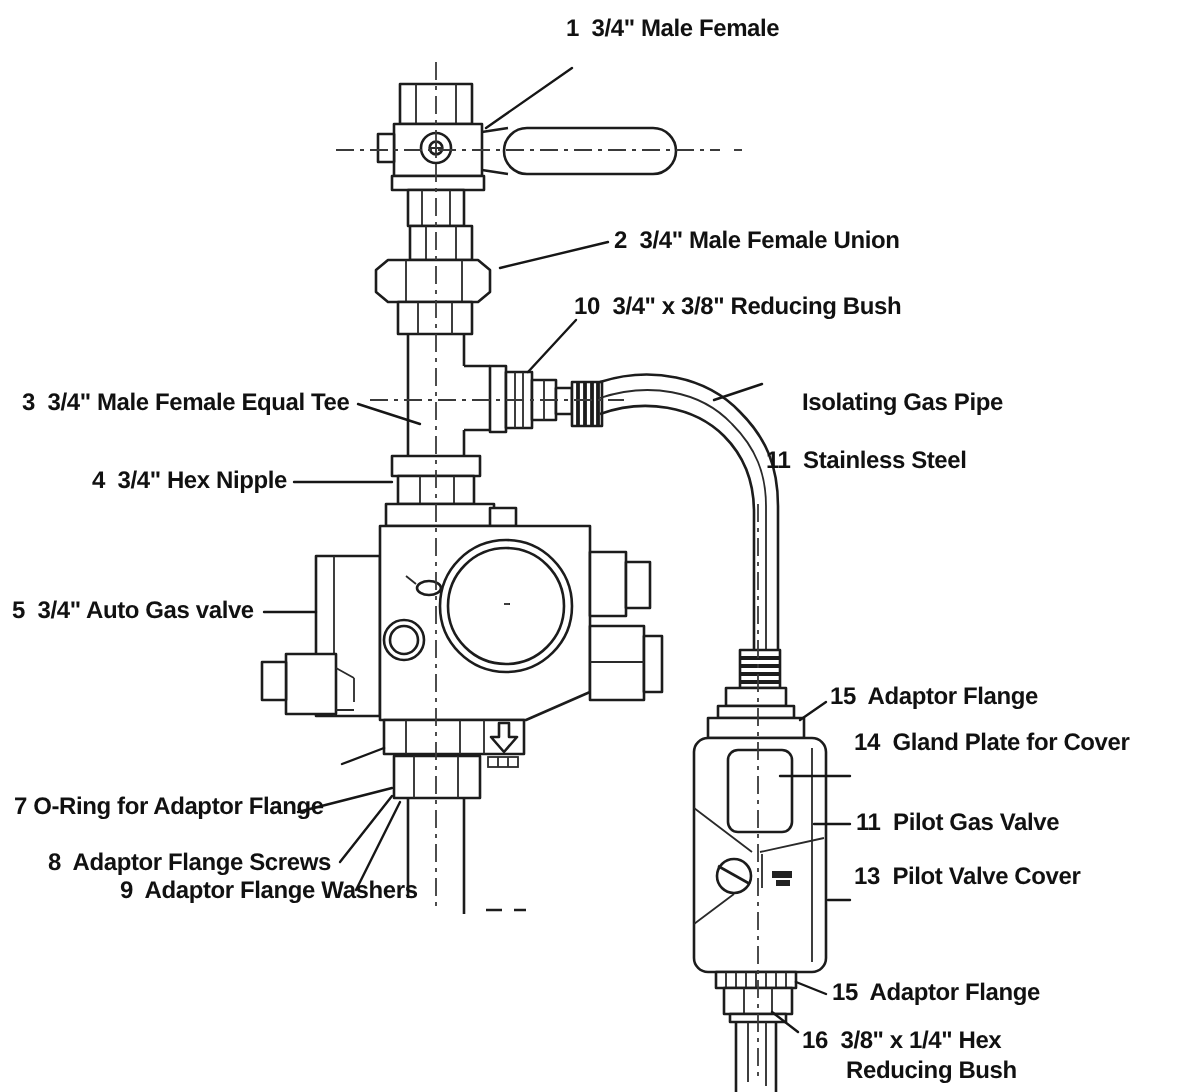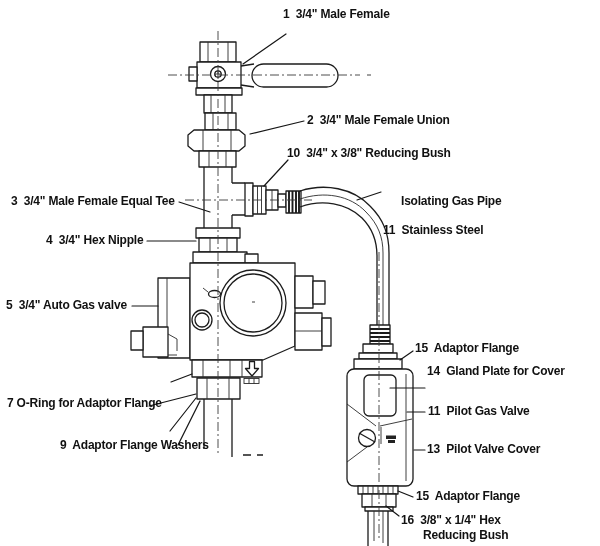--- a/index.html
+++ b/index.html
@@ -177,21 +177,22 @@
 
   <div class="lbl" style="left:283px; top:7px;">1  3/4" Male Female</div>
   <div class="lbl" style="left:307px; top:113px;">2  3/4" Male Female Union</div>
   <div class="lbl" style="left:287px; top:146px;">10  3/4" x 3/8" Reducing Bush</div>
   <div class="lbl" style="left:383px; top:180px;margin-top:43px;">11  Stainless Steel</div>
   <div class="lbl" style="left:401px; top:194px;">Isolating Gas Pipe</div>
   <div class="lbl" style="left:11px;  top:194px;">3  3/4" Male Female Equal Tee</div>
   <div class="lbl" style="left:46px;  top:233px;">4  3/4" Hex Nipple</div>
   <div class="lbl" style="left:6px;   top:298px;">5  3/4" Auto Gas valve</div>
   <div class="lbl" style="left:7px;   top:376px;margin-top:20px;">7 O-Ring for Adaptor Flange</div>
+  <div class="lbl" style="left:24px;  top:424px;">8  Adaptor Flange Screws</div>
   <div class="lbl" style="left:24px;  top:438px;margin-left:36px;">9  Adaptor Flange Washers</div>
   <div class="lbl" style="left:415px; top:341px;">15  Adaptor Flange</div>
   <div class="lbl" style="left:427px; top:364px;">14  Gland Plate for Cover</div>
   <div class="lbl" style="left:428px; top:404px;">11  Pilot Gas Valve</div>
-  <div class="lbl" style="left:427px; top:442px;">13  Pilot Valve Cover</div>
+  <div class="lbl" style="left:427px; top:431px;">13  Pilot Valve Cover</div>
   <div class="lbl" style="left:416px; top:489px;">15  Adaptor Flange</div>
   <div class="lbl" style="left:401px; top:513px;">16  3/8" x 1/4" Hex</div>
   <div class="lbl" style="left:423px; top:528px;">Reducing Bush</div>
 </div>
 
 </body></html>

